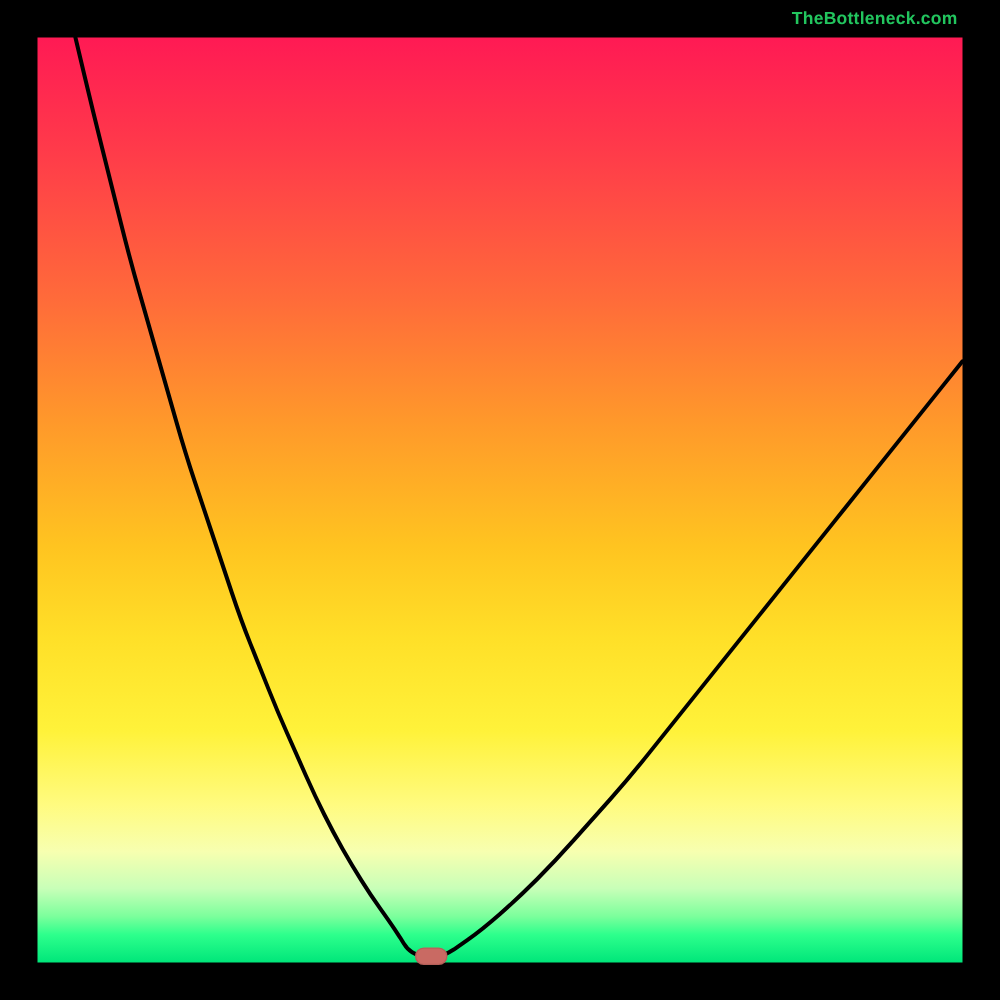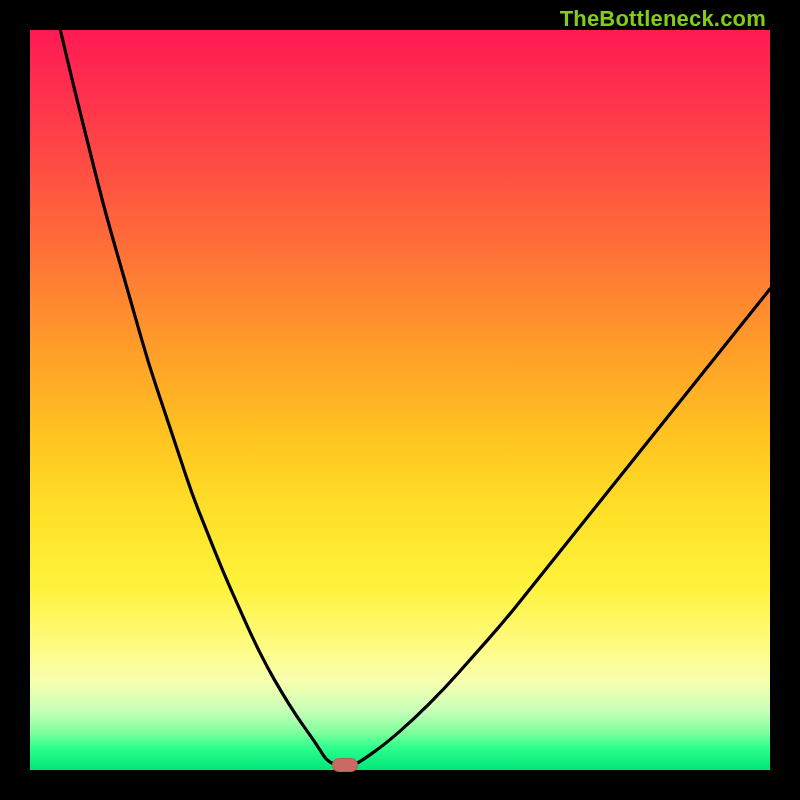--- a/index.html
+++ b/index.html
@@ -39,22 +39,22 @@
       #c8ffb8 92%,
       #7cff9c 95%,
       #2dff8c 97%,
       #00e67a 100%
     );
   }
   .attribution {
     position: absolute;
     top: 6px;
     right: 34px;
-    color: #84cc16;
-    font-size: 22px;
+    color: #22c55e;
+    font-size: 14px;
     font-weight: 600;
     letter-spacing: 0.2px;
     user-select: none;
   }
   svg.curve {
     position: absolute;
     left: 0;
     top: 0;
     width: 740px;
     height: 740px;

